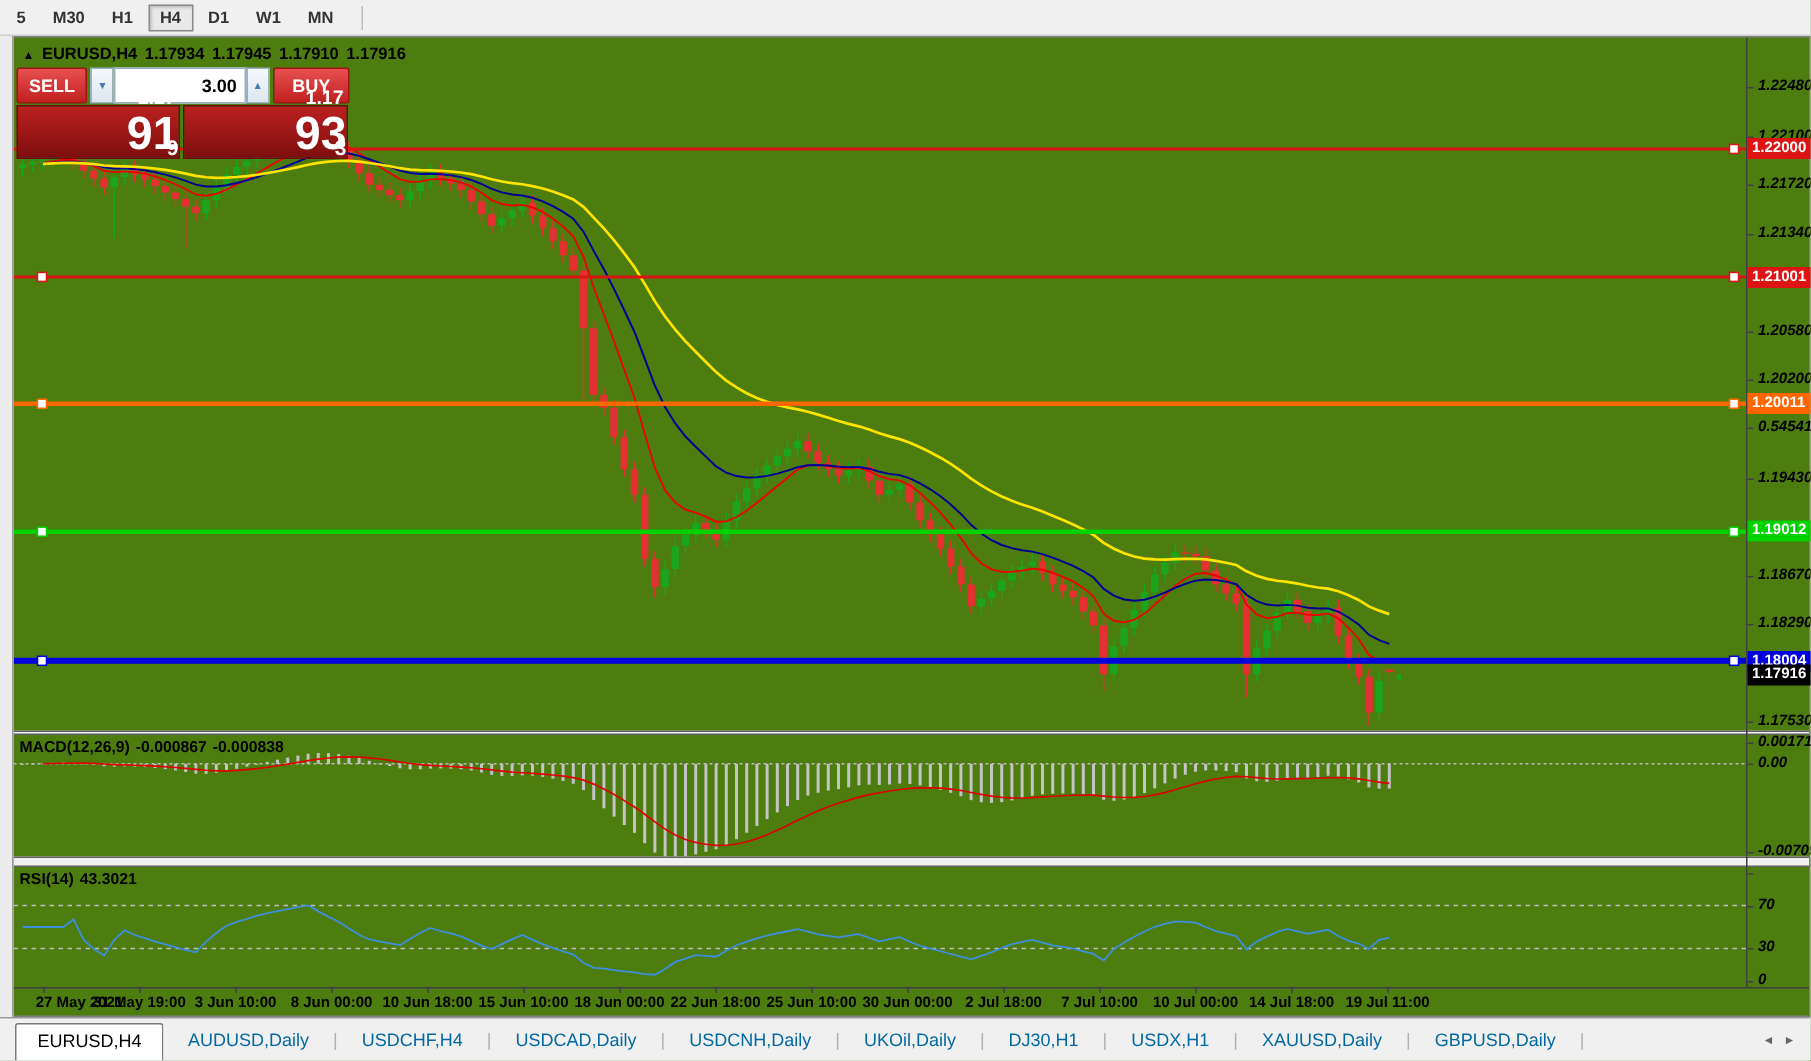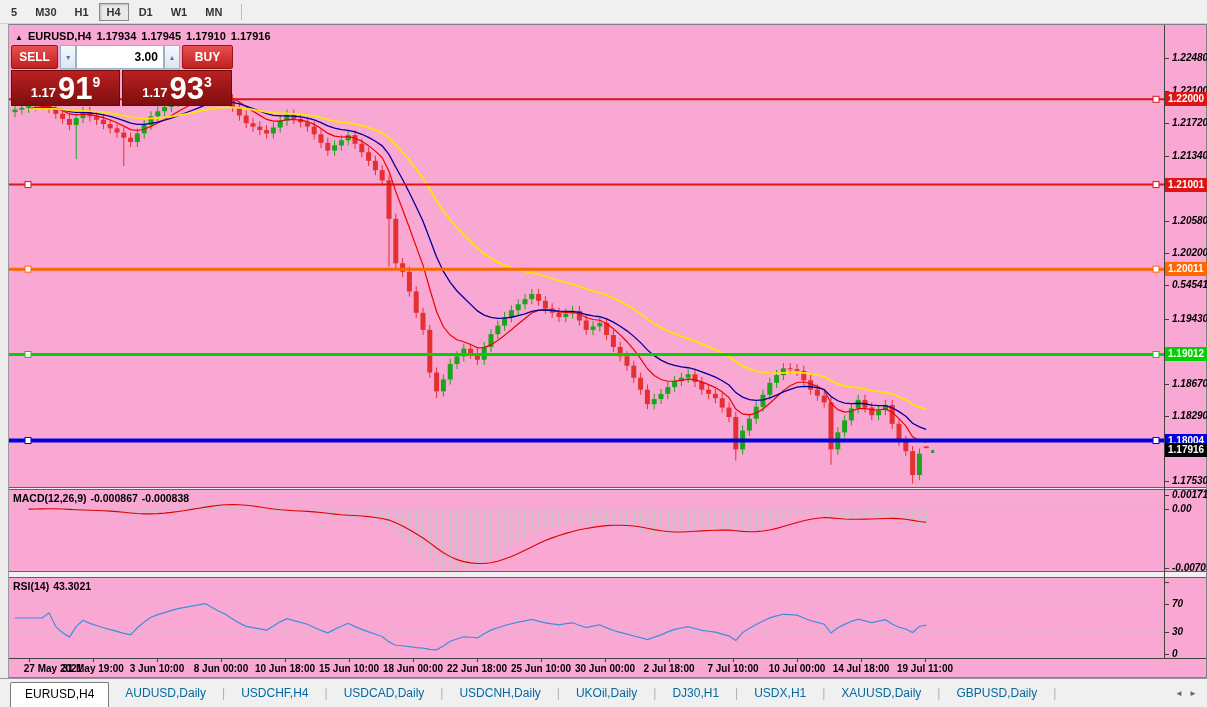--- a/index.html
+++ b/index.html
@@ -6,21 +6,21 @@
   body{width:1207px;height:707px;position:relative;overflow:hidden;}
 
   
   .toolbar{position:absolute;left:0;top:0;width:1207px;height:23px;background:#f0f0f0;
            border-bottom:1px solid #cfcfcf;display:flex;align-items:center;}
   .tf{font-size:11px;font-weight:700;color:#333;padding:2px 7px;margin:0 1px;border:1px solid transparent;cursor:default;}
   .tf.active{background:#e9e9e9;border:1px solid #8a8a8a;box-shadow:inset 1px 1px 2px #bbb;}
   .toolbar-sep{width:1px;height:16px;background:#bdbdbd;margin-left:10px;}
 
   
-  .chart-window{position:absolute;left:8px;top:24px;width:1199px;height:654px;background:#f9a8d4;
+  .chart-window{position:absolute;left:8px;top:24px;width:1199px;height:654px;background:#4d7c0f;
                 border:1px solid #808080;box-sizing:border-box;}
   .left-gutter{position:absolute;left:0;top:24px;width:8px;height:683px;background:#ececec;
                border-right:1px solid #9a9a9a;}
 
   .chart-header{position:absolute;left:6px;top:5px;font-size:11px;font-weight:700;color:#000;z-index:5;}
   .chart-header span{margin-right:5px;}
   .collapse-icon{font-size:8px;margin-right:3px;}
 
   
   .trade-panel{position:absolute;left:2px;top:20px;width:222px;z-index:10;}
@@ -28,21 +28,21 @@
   .tp-btn{color:#fff;font-size:12px;font-weight:700;display:flex;align-items:center;justify-content:center;
           background:linear-gradient(180deg,#e85050,#c02020);border:1px solid #9e1515;border-radius:2px;cursor:pointer;}
   .tp-sell{width:48px;}
   .tp-buy{width:52px;}
   .spin-btn{width:15px;background:linear-gradient(180deg,#f4f8fc,#dde6ef);border:1px solid #9ab0c4;
             color:#4a7ab5;font-size:7px;display:flex;align-items:center;justify-content:center;cursor:pointer;}
   .vol-box{width:80px;background:#fff;border:1px solid #9ab0c4;font-size:12px;font-weight:700;color:#000;
            text-align:right;padding:0 5px;line-height:22px;}
   .tp-row2{display:flex;height:36px;margin-top:1px;}
   .quote{color:#fff;display:flex;align-items:flex-end;justify-content:center;cursor:pointer;
-         background:linear-gradient(180deg,#bb2020,#7e0e0e);border:1px solid #6d0b0b;padding-bottom:2px;}
+         background:linear-gradient(180deg,#bb2020,#7e0e0e);border:1px solid #6d0b0b;padding-bottom:2px;flex-direction:column;}
   .quote-sell{width:107px;margin-right:2px;}
   .quote-buy{width:108px;}
   .q-small{font-size:13px;font-weight:700;margin-right:2px;line-height:20px;}
   .q-big{font-size:31px;font-weight:700;line-height:28px;}
   .q-sup{font-size:14px;font-weight:700;position:relative;top:-13px;}
 
   
   svg{position:absolute;left:0;}
   #main-svg{top:0;}
   #macd-svg{top:465px;}

